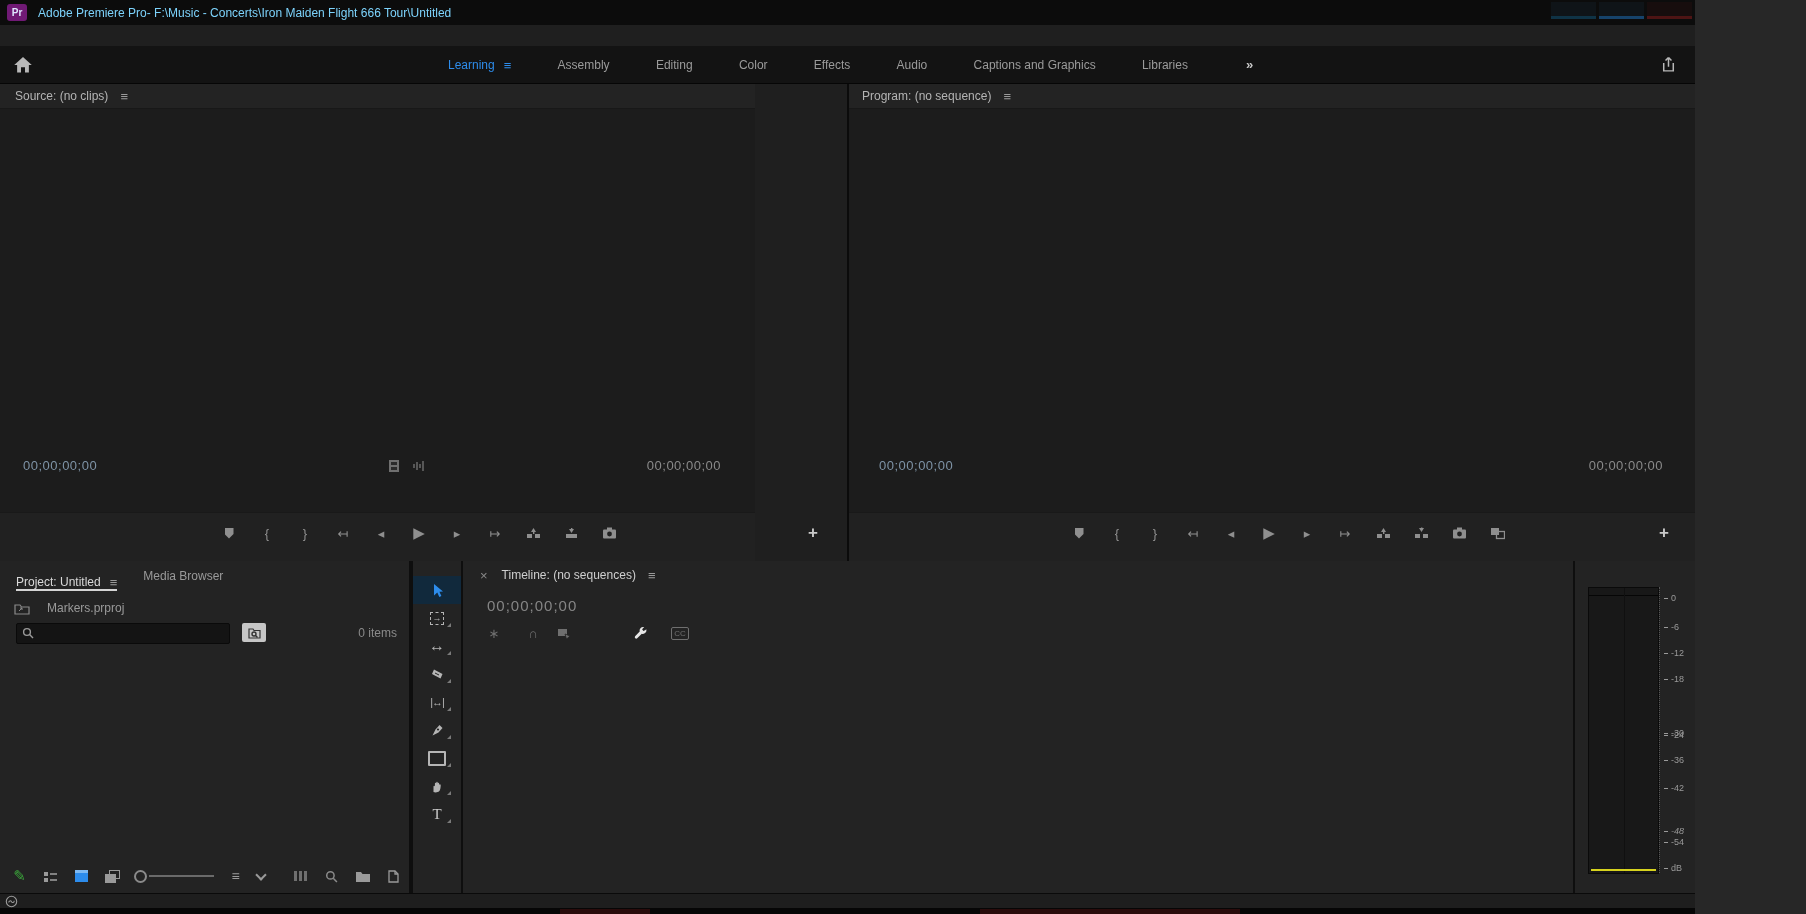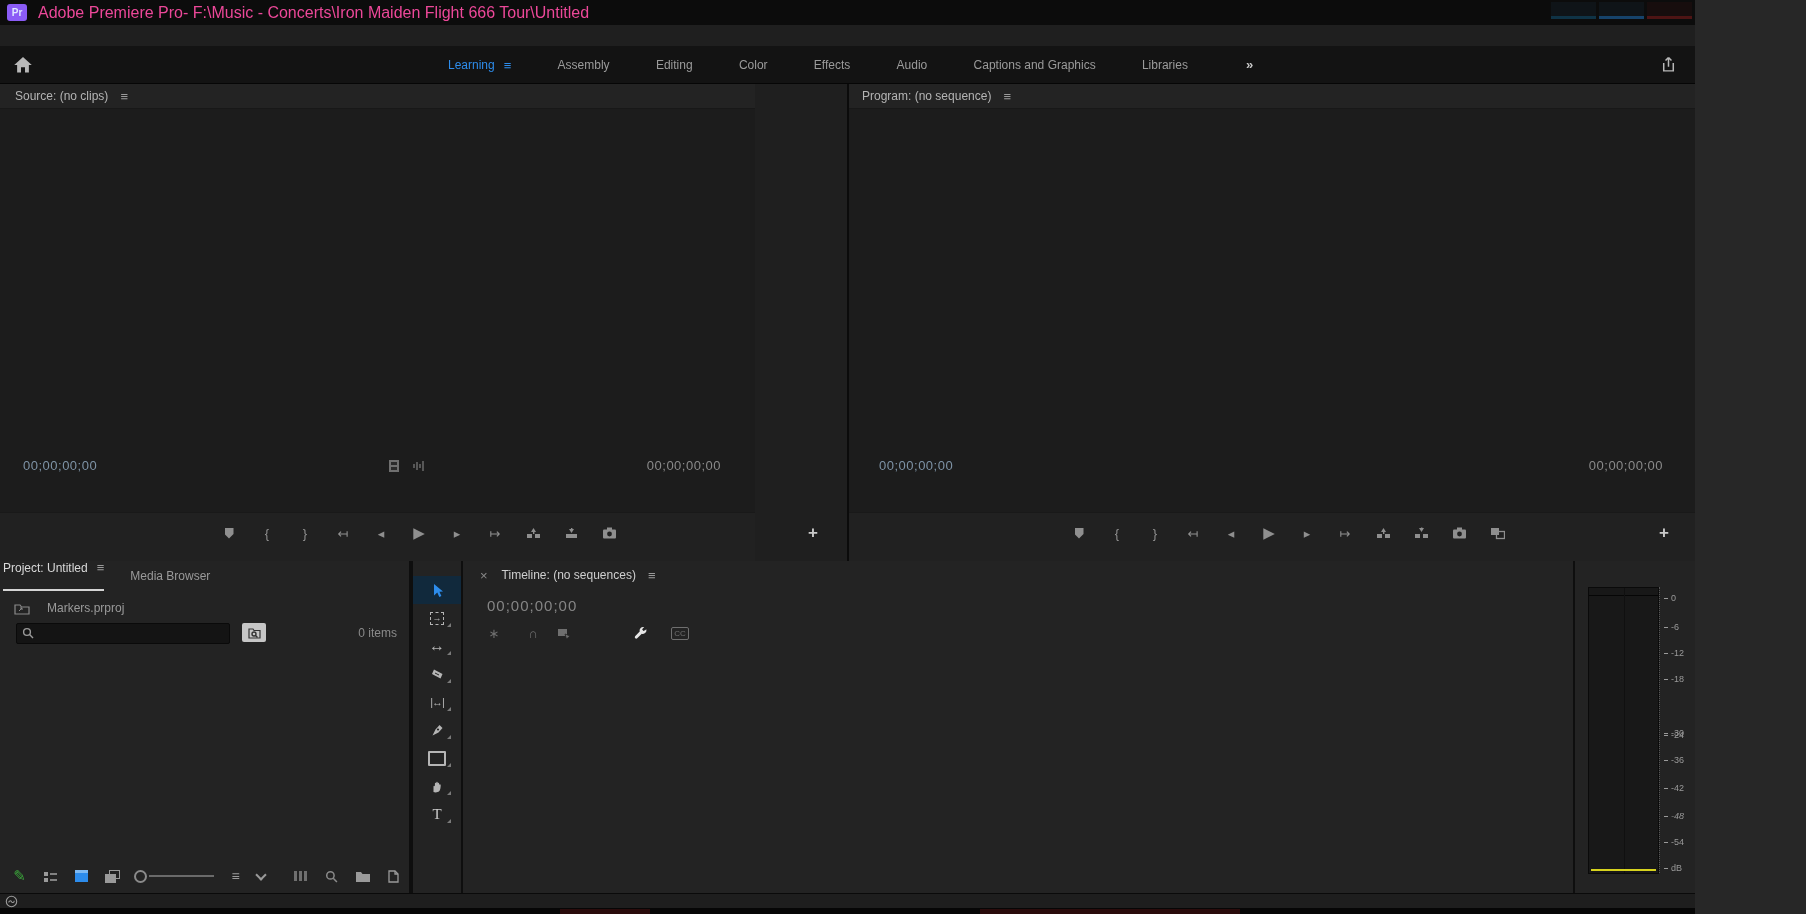--- a/index.html
+++ b/index.html
@@ -2,23 +2,23 @@
 <html><head>
 <meta charset="utf-8">
 <style>
   html,body{margin:0;padding:0;background:#272727;}
   #canvas{position:relative;width:1806px;height:914px;background:#272727;overflow:hidden;
           font-family:"Liberation Sans",sans-serif;-webkit-font-smoothing:antialiased;}
   #app{position:absolute;left:0;top:0;width:1695px;height:914px;background:#1f1f1f;}
 
   
   .titlebar{position:absolute;left:0;top:0;width:1695px;height:25px;background:#0c0c0c;display:flex;align-items:center;}
-  .prlogo{margin-left:7px;width:20px;height:17px;background:#8b5cf6;border-radius:3px;color:#dfe8ff;
+  .prlogo{margin-left:7px;width:20px;height:17px;background:#701a75;border-radius:3px;color:#dfe8ff;
           font-size:10px;font-weight:bold;display:flex;align-items:center;justify-content:center;}
-  .apptitle{margin-left:11px;font-size:16px;color:#ec4899;white-space:nowrap;}
+  .apptitle{margin-left:11px;font-size:12px;color:#7dd3fc;white-space:nowrap;}
   .winbtns{position:absolute;right:3px;top:2px;display:flex;gap:3px;}
   .wb{width:45px;height:17px;border:none;padding:0;cursor:default;}
   .wb-min{background:#0f1418;border-bottom:3px solid #0f3346;}
   .wb-max{background:#0f1418;border-bottom:3px solid #16436b;}
   .wb-close{background:#170d0d;border-bottom:3px solid #4e1414;}
 
   
   .menubar{position:absolute;left:0;top:25px;width:1695px;height:21px;background:#1d1d1d;display:flex;align-items:stretch;}
   .menuitem{font-size:12px;color:#c3c3c3;line-height:21px;padding:0 10px;cursor:default;}
   .menuitem:first-child{padding-left:8px;}
@@ -59,21 +59,21 @@
   .addbtn{position:absolute;top:435px;height:28px;width:30px;background:none;border:none;
           color:#c9c9c9;font-size:17px;font-weight:bold;}
 
   
   .lower{position:absolute;left:0;top:561px;width:1695px;height:332px;background:#0e0e0e;}
   .panel{position:absolute;top:0;height:332px;background:#232323;box-sizing:border-box;}
 
   
   .project-panel{left:0;width:409px;}
   .ppl-tabs{position:absolute;left:0;top:0;height:30px;display:flex;align-items:center;}
-  .ppl-tab-active{margin-left:3px;height:30px;display:flex;align-items:flex-start;gap:9px;
+  .ppl-tab-active{margin-left:16px;height:30px;display:flex;align-items:flex-end;gap:9px;
                   border-bottom:2px solid #d4d4d4;box-sizing:border-box;color:#d9d9d9;font-size:12px;}
   .ppl-tab{margin-left:26px;color:#9a9a9a;font-size:12px;}
   .ppl-file{position:absolute;left:14px;top:40px;display:flex;align-items:center;gap:17px;}
   .ppl-filename{font-size:12px;color:#9a9a9a;}
   .searchwrap{position:absolute;left:16px;top:62px;width:212px;height:19px;background:#141414;border:1px solid #0a0a0a;border-radius:2px;}
   .searchwrap input{position:absolute;left:22px;top:0;width:184px;height:17px;background:transparent;border:none;outline:none;color:#cccccc;font-size:12px;}
   .search-glyph{position:absolute;left:5px;top:3px;}
   .findbin{position:absolute;left:242px;top:62px;width:24px;height:19px;background:#c6c6c6;border:none;border-radius:2px;
            display:flex;align-items:center;justify-content:center;padding:0;}
   .itemscount{position:absolute;right:12px;top:65px;font-size:12px;color:#8a8a8a;}
@@ -473,21 +473,21 @@
       </div>
       <div class="mscale">
         <span class="mlabel" style="top:6px;">0</span>
         <span class="mlabel" style="top:35px;">-6</span>
         <span class="mlabel" style="top:61px;">-12</span>
         <span class="mlabel" style="top:87px;">-18</span>
         <span class="mlabel" style="top:103px;margin-top:40px;">-24</span>
         <span class="mlabel" style="top:141px;">-30</span>
         <span class="mlabel" style="top:168px;">-36</span>
         <span class="mlabel" style="top:196px;">-42</span>
-        <span class="mlabel" style="top:224px;font-style:italic;">-48</span>
+        <span class="mlabel" style="top:239px;font-style:italic;">-48</span>
         <span class="mlabel" style="top:250px;">-54</span>
         <span class="mlabel" style="top:276px;">dB</span>
       </div>
     </div>
   </div>
 
   <div class="statusbar">
     <button class="ccswirl">
       <svg width="13" height="13" viewBox="0 0 14 14" fill="none" stroke="#9a9a9a" stroke-width="1.2">
         <circle cx="7" cy="7" r="5.6"></circle>

